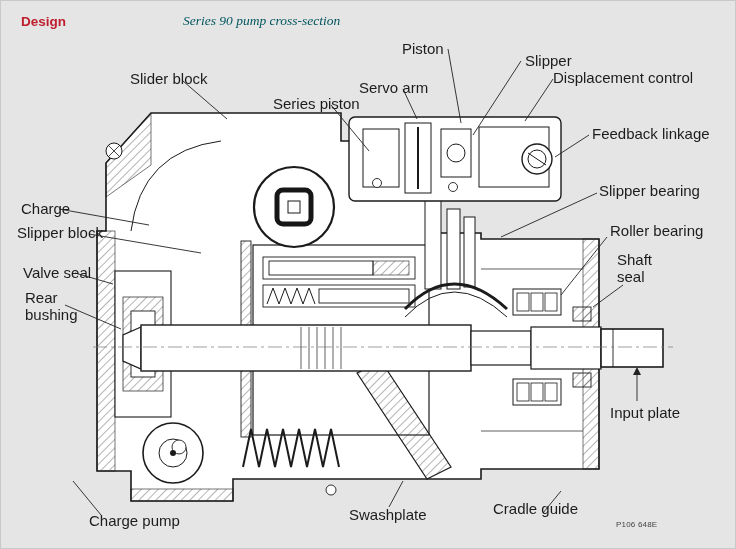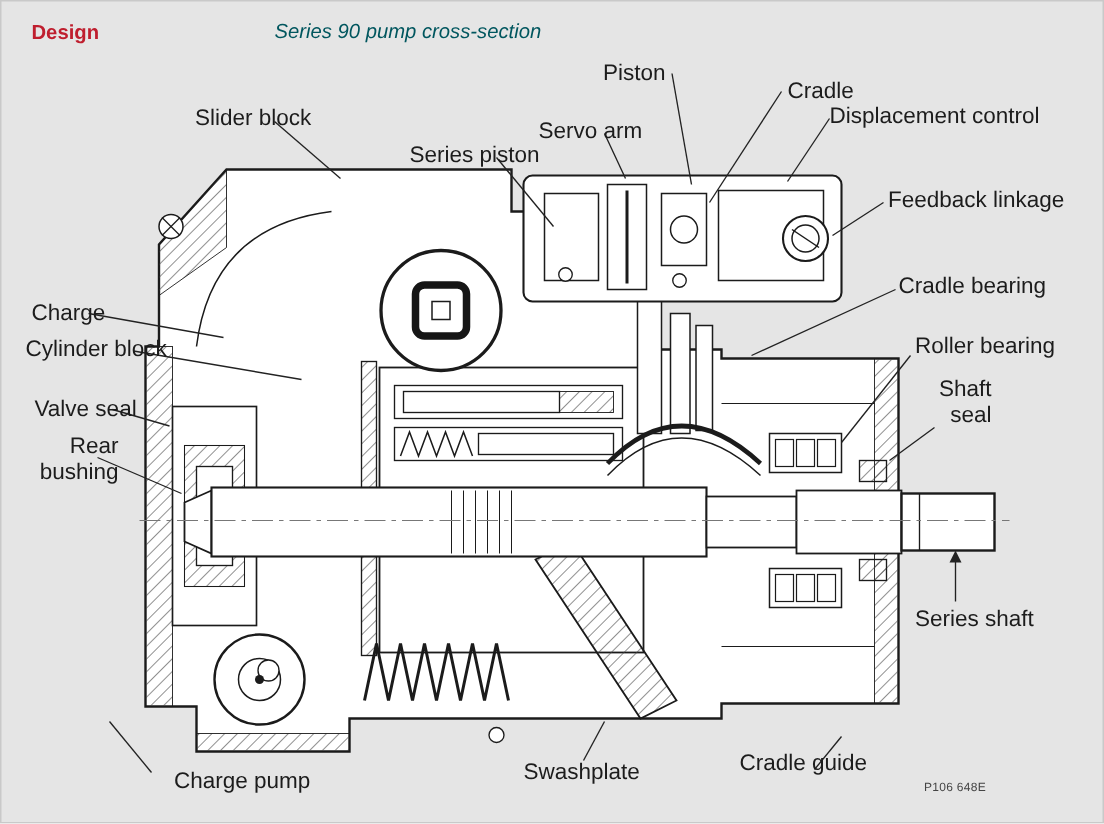--- a/index.html
+++ b/index.html
@@ -11,29 +11,29 @@
     box-sizing:border-box;
     font-family:"Liberation Sans", sans-serif;
     overflow:hidden;
   }
   .title{
     position:absolute;left:20px;top:13px;
     font-size:13.5px;font-weight:bold;color:#bf1e2e;
   }
   .subtitle{
     position:absolute;left:182px;top:12px;
-    font-family:Liberation Sans, sans-serif;
+    font-family:Liberation Serif, serif;
     font-style:italic;font-size:13.5px;color:#00565e;
   }
   .label{
     position:absolute;
     font-size:15px;color:#1c1c1c;line-height:1.15;
     white-space:nowrap;
   }
-  .label.wrap{white-space:normal;text-align:right;}
+  .label.wrap{white-space:normal;text-align:left;}
   .partnum{
     position:absolute;left:615px;top:519px;
     font-size:8px;color:#444;letter-spacing:.2px;
   }
   svg.drawing{position:absolute;left:0;top:0;}
 </style>
 </head>
 <body>
 
 <div class="page">
@@ -184,32 +184,32 @@
       <line x1="622" y1="284" x2="592" y2="306"></line>
       <line x1="636" y1="400" x2="636" y2="372"></line>
       <polygon points="632,374 640,374 636,366" fill="#222" stroke="none"></polygon>
       <line x1="100" y1="514" x2="72" y2="480"></line>
       <line x1="388" y1="506" x2="402" y2="480"></line>
       <line x1="542" y1="512" x2="560" y2="490"></line>
     </g>
   </svg>
 
   <div class="label" style="left:401px;top:39px">Piston</div>
-  <div class="label" style="left:524px;top:51px">Cradle</div>
+  <div class="label" style="left:524px;top:51px">Slipper</div>
   <div class="label" style="left:552px;top:68px">Displacement control</div>
   <div class="label" style="left:358px;top:78px">Servo arm</div>
   <div class="label" style="left:272px;top:94px">Series piston</div>
   <div class="label" style="left:129px;top:69px">Slider block</div>
   <div class="label" style="left:591px;top:124px">Feedback linkage</div>
-  <div class="label" style="left:598px;top:181px">Cradle bearing</div>
+  <div class="label" style="left:598px;top:181px">Slipper bearing</div>
   <div class="label" style="left:20px;top:199px">Charge</div>
-  <div class="label" style="left:16px;top:223px">Cylinder block</div>
+  <div class="label" style="left:16px;top:223px">Slipper block</div>
   <div class="label" style="left:22px;top:263px">Valve seal</div>
   <div class="label wrap" style="left:24px;top:288px;width:54px">Rear bushing</div>
   <div class="label" style="left:609px;top:221px">Roller bearing</div>
   <div class="label wrap" style="left:616px;top:250px;width:44px">Shaft seal</div>
-  <div class="label" style="left:609px;top:403px">Series shaft</div>
-  <div class="label" style="left:115px;top:511px">Charge pump</div>
+  <div class="label" style="left:609px;top:403px">Input plate</div>
+  <div class="label" style="left:88px;top:511px">Charge pump</div>
   <div class="label" style="left:348px;top:505px">Swashplate</div>
   <div class="label" style="left:492px;top:499px">Cradle guide</div>
 
   <div class="partnum">P106 648E</div>
 </div>
 
 </body></html>

